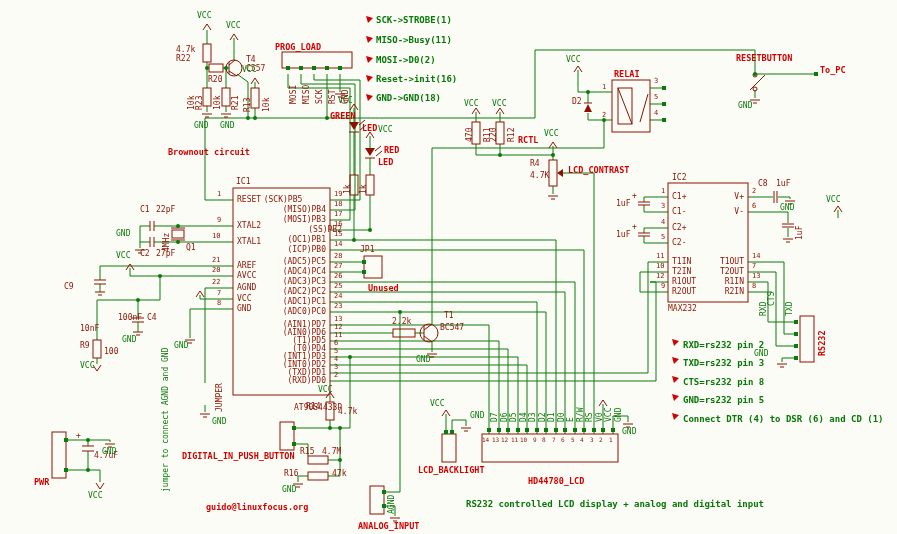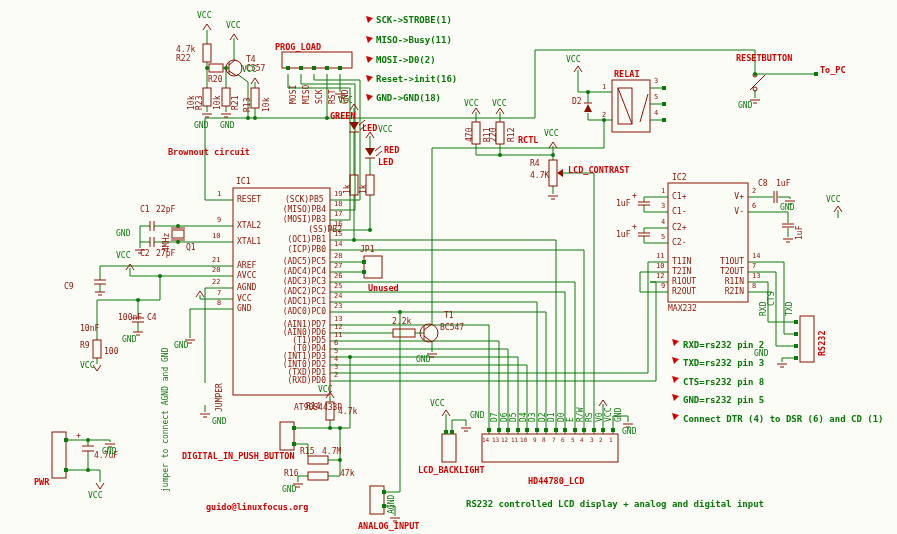--- a/index.html
+++ b/index.html
@@ -274,21 +274,21 @@
       <span class="lbl m" style="left: 94px; top: 452px;">4.7uF</span>
       <span class="lbl g" style="left: 102px; top: 448px;">GND</span>
       <span class="lbl g" style="left: 88px; top: 492px;">VCC</span>
       <span class="lbl r" style="left: 182px; top: 452px;">DIGITAL_IN_PUSH_BUTTON</span>
       <span class="lbl m" style="left: 306px; top: 403px;">R14</span>
       <span class="lbl m" style="left: 338px; top: 408px;">4.7k</span>
       <span class="lbl g" style="left: 318px; top: 386px;">VCC</span>
       <span class="lbl m" style="left: 300px; top: 448px;">R15</span>
       <span class="lbl m" style="left: 322px; top: 448px;">4.7M</span>
       <span class="lbl m" style="left: 284px; top: 470px;">R16</span>
-      <span class="lbl m" style="left: 332px; top: 470px; margin-left: 8px;">47k</span>
+      <span class="lbl m" style="left: 332px; top: 470px;">47k</span>
       <span class="lbl g" style="left: 282px; top: 486px;">GND</span>
       <span class="lbl g rot" style="left: 388px; top: 514px;">AGND</span>
       <span class="lbl r" style="left: 358px; top: 522px;">ANALOG_INPUT</span>
       <span class="lbl g" style="left: 430px; top: 400px;">VCC</span>
       <span class="lbl g" style="left: 470px; top: 412px;">GND</span>
       <span class="lbl r" style="left: 418px; top: 466px;">LCD_BACKLIGHT</span>
       <span class="lbl g" style="left: 622px; top: 428px;">GND</span>
       <span class="lbl m" style="left: 530px; top: 160px;">R4</span>
       <span class="lbl m" style="left: 530px; top: 172px;">4.7K</span>
       <span class="lbl r" style="left: 568px; top: 166px;">LCD_CONTRAST</span>
@@ -336,21 +336,21 @@
       <span class="lbl m" style="left: 237px; top: 262px;">AREF</span>
       <span class="lbl p" style="left: 212px; top: 257px;">21</span>
       <span class="lbl m" style="left: 237px; top: 272px;">AVCC</span>
       <span class="lbl p" style="left: 212px; top: 267px;">20</span>
       <span class="lbl m" style="left: 237px; top: 284px;">AGND</span>
       <span class="lbl p" style="left: 212px; top: 279px;">22</span>
       <span class="lbl m" style="left: 237px; top: 295px;">VCC</span>
       <span class="lbl p" style="left: 217px; top: 290px;">7</span>
       <span class="lbl m" style="left: 237px; top: 305px;">GND</span>
       <span class="lbl p" style="left: 217px; top: 300px;">8</span>
-      <span class="lbl m" style="left: 240px; top: 196px; width: 86px; text-align: left; margin-left: 45px;">(SCK)PB5</span>
+      <span class="lbl m" style="left: 240px; top: 196px; width: 86px; text-align: center;">(SCK)PB5</span>
       <span class="lbl p" style="left: 334px; top: 191px;">19</span>
       <span class="lbl m" style="left: 240px; top: 206px; width: 86px; text-align: right;">(MISO)PB4</span>
       <span class="lbl p" style="left: 334px; top: 201px;">18</span>
       <span class="lbl m" style="left: 240px; top: 216px; width: 86px; text-align: right;">(MOSI)PB3</span>
       <span class="lbl p" style="left: 334px; top: 211px;">17</span>
       <span class="lbl m" style="left: 256px; top: 226px; width: 86px; text-align: right;">(SS)PB2</span>
       <span class="lbl p" style="left: 334px; top: 221px;">16</span>
       <span class="lbl m" style="left: 240px; top: 236px; width: 86px; text-align: right;">(OC1)PB1</span>
       <span class="lbl p" style="left: 334px; top: 231px;">15</span>
       <span class="lbl m" style="left: 240px; top: 246px; width: 86px; text-align: right;">(ICP)PB0</span>

